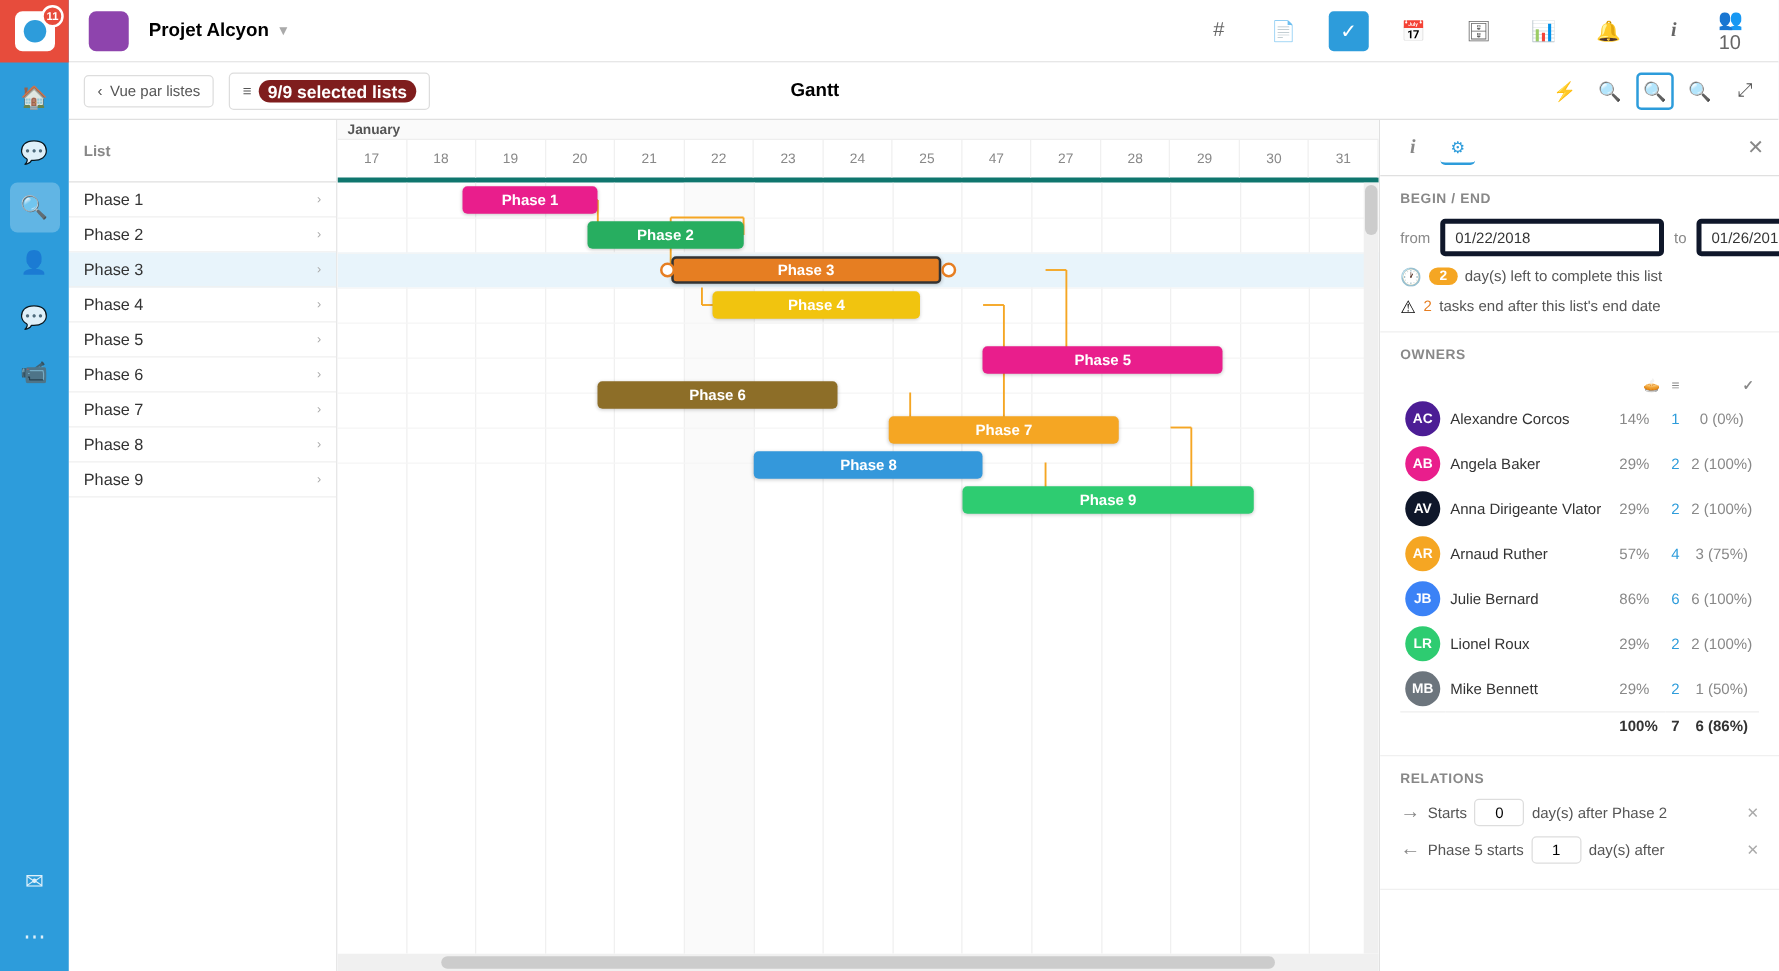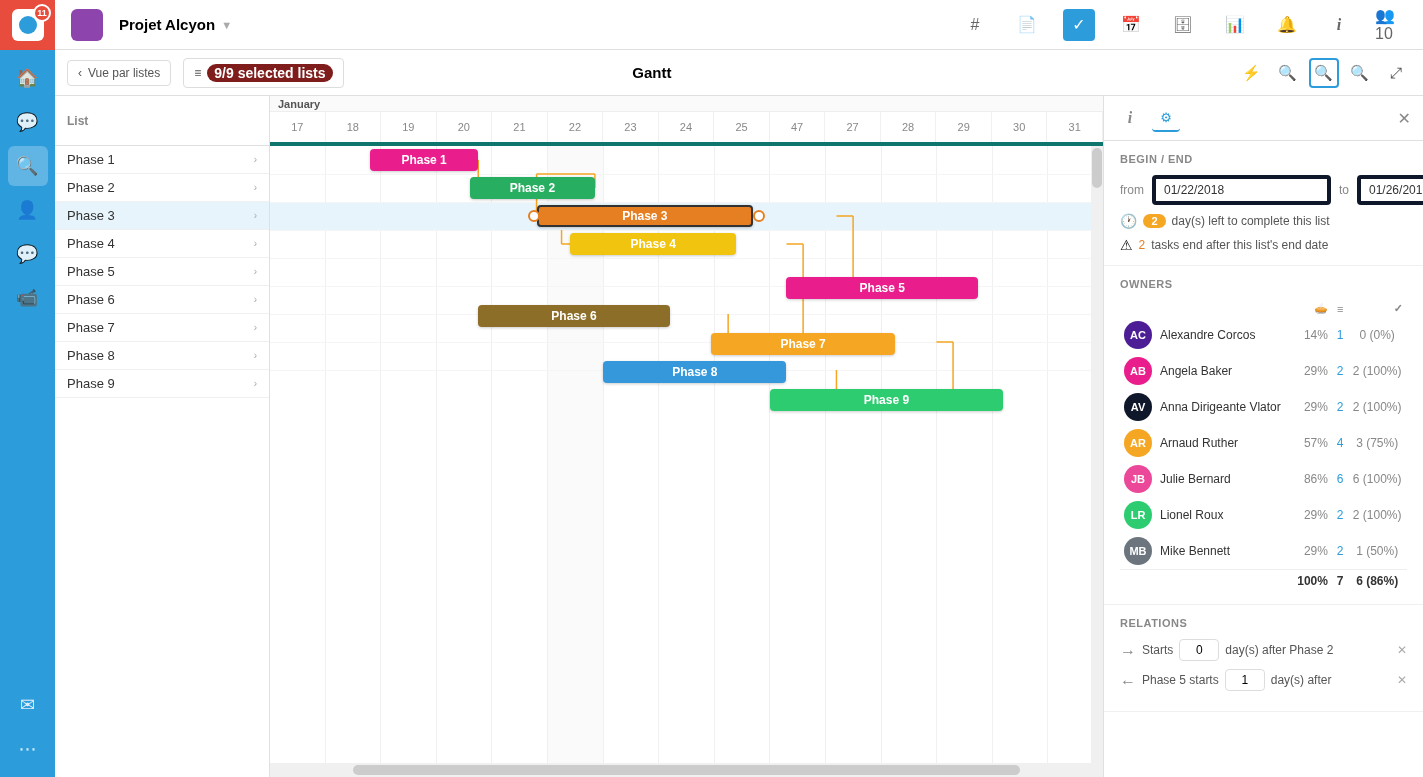--- a/index.html
+++ b/index.html
@@ -83,21 +83,21 @@
     .alert-badge { background: #f5a623; color: white; border-radius: 10px; padding: 1px 8px; font-size: 11px; font-weight: 600; }
     .alert-text { color: #555; }
     .alert-text-warning { color: #e67e22; }
 
     
     .owners-table { width: 100%; border-collapse: collapse; }
     .owners-table th { font-size: 11px; color: #888; text-align: right; padding: 2px 4px; }
     .owners-table td { padding: 4px; font-size: 12px; vertical-align: middle; }
     .owner-avatar { width: 28px; height: 28px; border-radius: 50%; background: #ccc; display: flex; align-items: center; justify-content: center; font-size: 11px; color: white; font-weight: 600; flex-shrink: 0; overflow: hidden; }
     .owner-name { color: #333; font-size: 12px; }
-    .owner-pct { color: #888; font-size: 12px; text-align: right; }
+    .owner-pct { color: #888; font-size: 12px; text-align: left; }
     .owner-count { color: #2d9cdb; font-size: 12px; text-align: right; cursor: pointer; }
     .owner-done { color: #888; font-size: 12px; text-align: center; }
     .owners-total-row td { font-size: 12px; color: #333; font-weight: 600; border-top: 1px solid #eee; }
 
     
     .relation-row { display: flex; align-items: center; gap: 6px; font-size: 12px; color: #333; margin-bottom: 8px; }
     .relation-input { border: 1px solid #ddd; border-radius: 4px; padding: 3px 6px; font-size: 12px; width: 40px; text-align: center; }
     .relation-text { color: #555; }
     .relation-del { color: #aaa; cursor: pointer; margin-left: auto; }
     .relation-icon { font-size: 16px; color: #888; }
@@ -423,21 +423,21 @@
     <td>
       <div class="owner-avatar" style="background:#f5a623;">AR</div>
     </td>
     <td class="owner-name">Arnaud Ruther</td>
     <td class="owner-pct">57%</td>
     <td class="owner-count">4</td>
     <td class="owner-done">3 (75%)</td>
   </tr>
                 <tr>
     <td>
-      <div class="owner-avatar" style="background:#ec4899;">JB</div>
+      <div class="owner-avatar" style="background:#3b82f6;">JB</div>
     </td>
     <td class="owner-name">Julie Bernard</td>
     <td class="owner-pct">86%</td>
     <td class="owner-count">6</td>
     <td class="owner-done">6 (100%)</td>
   </tr>
                 <tr>
     <td>
       <div class="owner-avatar" style="background:#2ecc71;">LR</div>
     </td>

